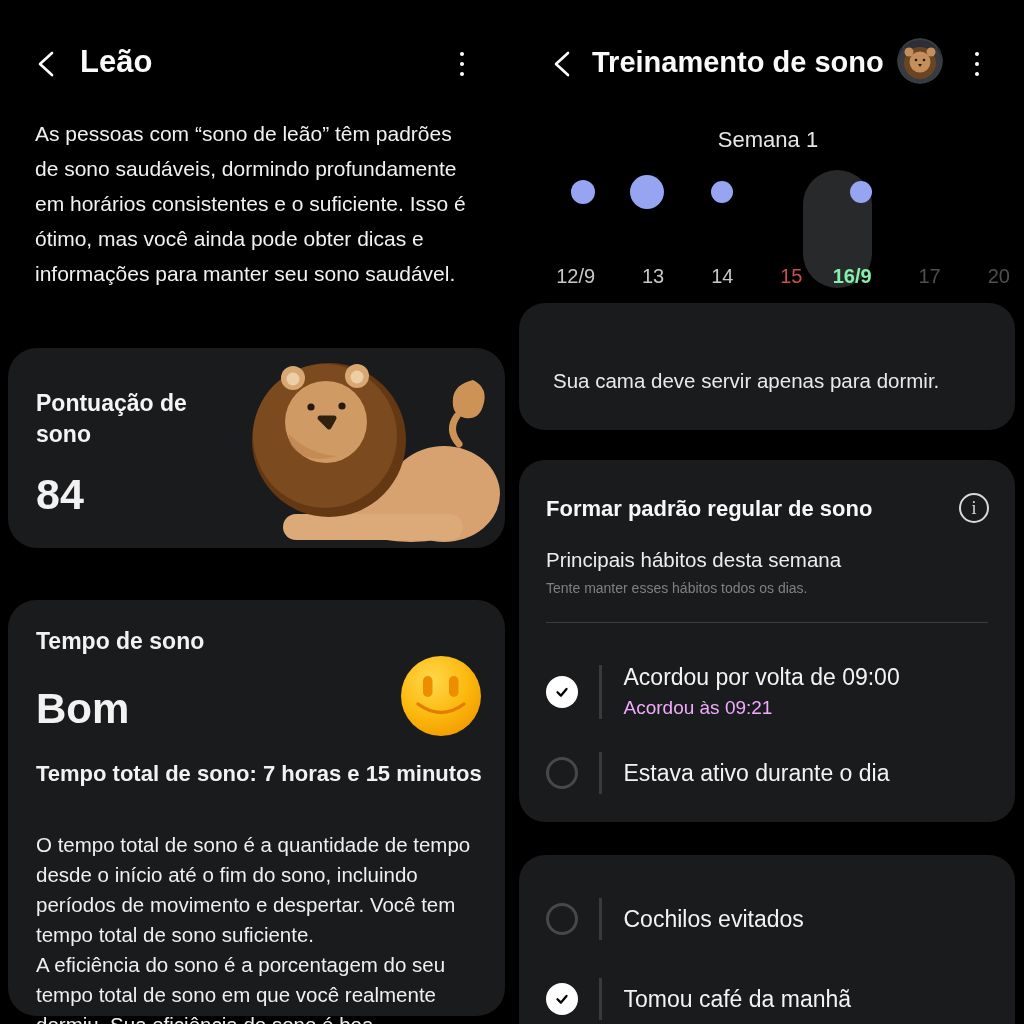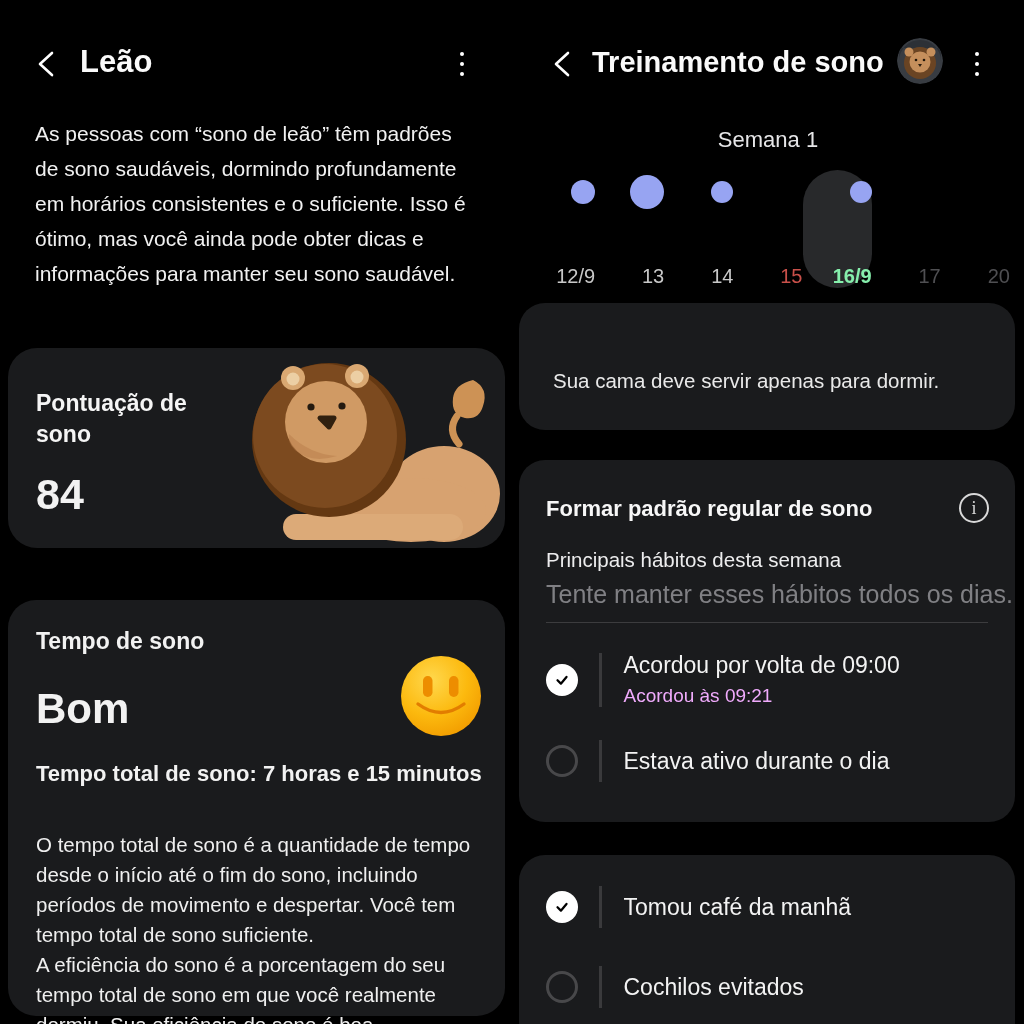--- a/index.html
+++ b/index.html
@@ -61,27 +61,27 @@
   .card-title { position:absolute; left:34px; top:26px; font-size:22px; font-weight:700; color:#f7f7f7; }
   .info-sub { position:absolute; left:34px; top:66px; font-size:20.5px; color:#e9e9e9; }
 
   .pattern-card { left:7px; top:460px; width:496px; height:362px; border-radius:26px;padding-left:44px; }
   .pattern-card .card-title { left:27px; top:36px; }
   .info-ico { position:absolute; right:26px; top:33px; width:30px; height:30px;
               border:2.2px solid #d9d9d9; border-radius:50%; background:none; cursor:pointer;
               color:#d9d9d9; font-size:18px; line-height:25px; text-align:center;
               font-family:"Liberation Serif", serif; }
   .pattern-sub { position:absolute; left:27px; top:88px; font-size:20.5px; color:#ededee; }
-  .pattern-hint { position:absolute; left:27px; top:120px; font-size:25px; color:#808084; }
+  .pattern-hint { position:absolute; left:27px; top:120px; font-size:14px; color:#808084; }
   .hr { position:absolute; left:27px; right:27px; top:162px; height:1px; background:#3c3c3e; }
 
   .rows { position:absolute; left:27px; right:20px; }
   .pattern-card .rows { top:192px; }
   .extra-card .rows { top:26px; }
-  .habit-row { display:flex; align-items:center; margin-bottom:28px; min-height:52px; }
+  .habit-row { display:flex; align-items:center; margin-bottom:28px; min-height:52px;margin-top:12px; }
   .habit-check { width:32px; height:32px; border-radius:50%; background:#fff; flex:0 0 32px;
                  display:flex; align-items:center; justify-content:center; cursor:pointer; }
   .habit-check.unchecked { background:transparent; border:3px solid #48484a; }
   .habit-check svg { width:18px; height:18px; }
   .habit-bar { width:2.5px; background:#3a3a3c; margin:0 22px 0 21px; align-self:center; height:42px; }
   .habit-row.has-sub .habit-bar { height:54px; }
   .habit-label { font-size:23px; color:#f3f3f3; }
   .habit-sub { font-size:19px; color:#f0abfc; margin-top:6px; display:none; }
   .habit-row.has-sub .habit-sub { display:block; }
 
@@ -275,37 +275,37 @@
       <div class="habit-label">Estava ativo durante o dia</div>
 
     </div>
   </div>
 </div>
   </section>
 
   <section class="card extra-card">
     <div class="rows" id="extra-rows">
   <div class="habit-row">
+    <div class="habit-check unchecked">
+      
+    </div>
+    <div class="habit-bar"></div>
+    <div class="habit-texts">
+      <div class="habit-label">Cochilos evitados</div>
+
+    </div>
+  </div>
+
+  <div class="habit-row">
     <div class="habit-check">
       <svg viewBox="0 0 32 32">
         <path d="M8 16.5l6 6 10-12" fill="none" stroke="#000" stroke-width="4" stroke-linecap="round" stroke-linejoin="round"></path>
       </svg>
     </div>
     <div class="habit-bar"></div>
     <div class="habit-texts">
       <div class="habit-label">Tomou café da manhã</div>
 
     </div>
   </div>
-
-  <div class="habit-row">
-    <div class="habit-check unchecked">
-      
-    </div>
-    <div class="habit-bar"></div>
-    <div class="habit-texts">
-      <div class="habit-label">Cochilos evitados</div>
-
-    </div>
-  </div>
 </div>
   </section>
 </div>
 
 </body></html>

